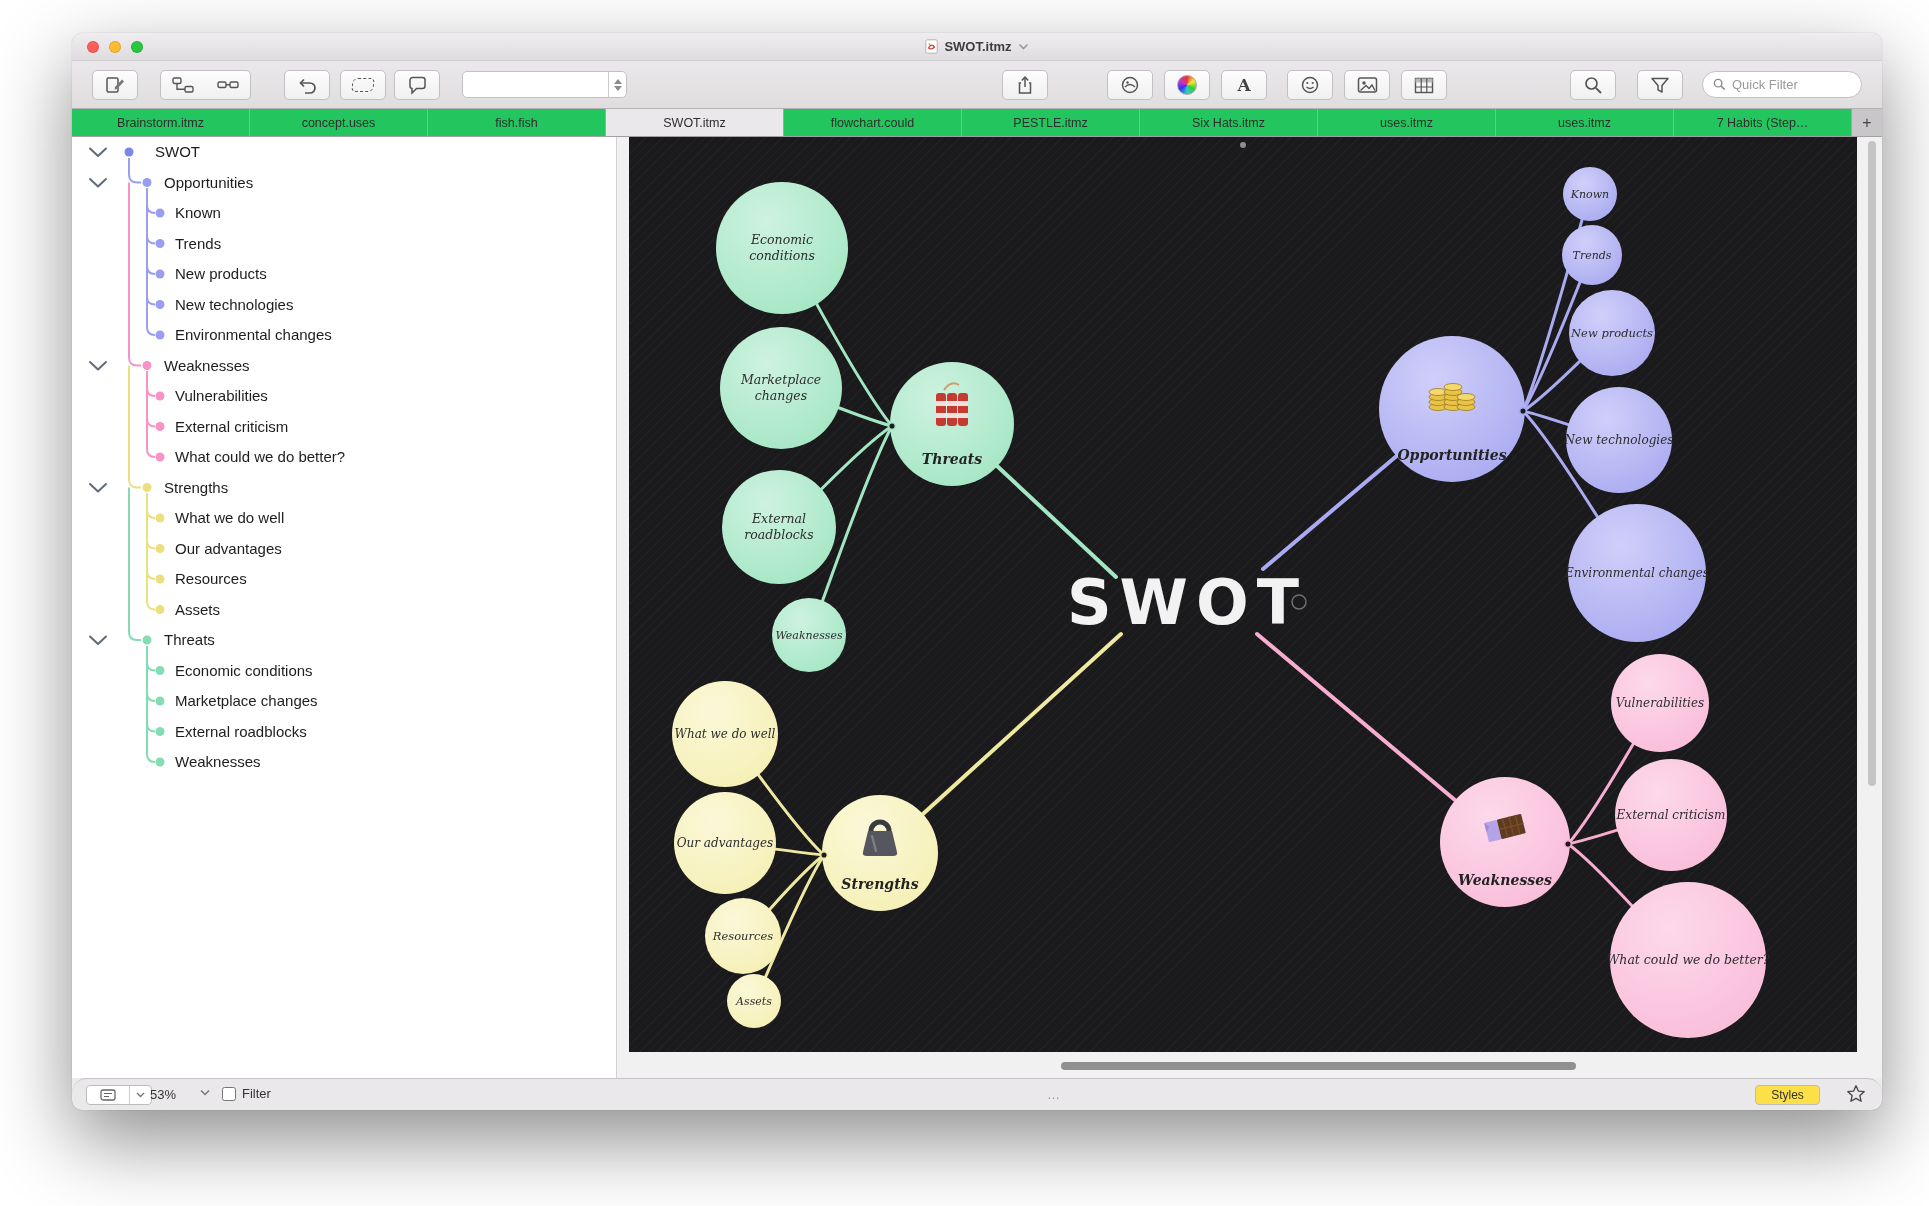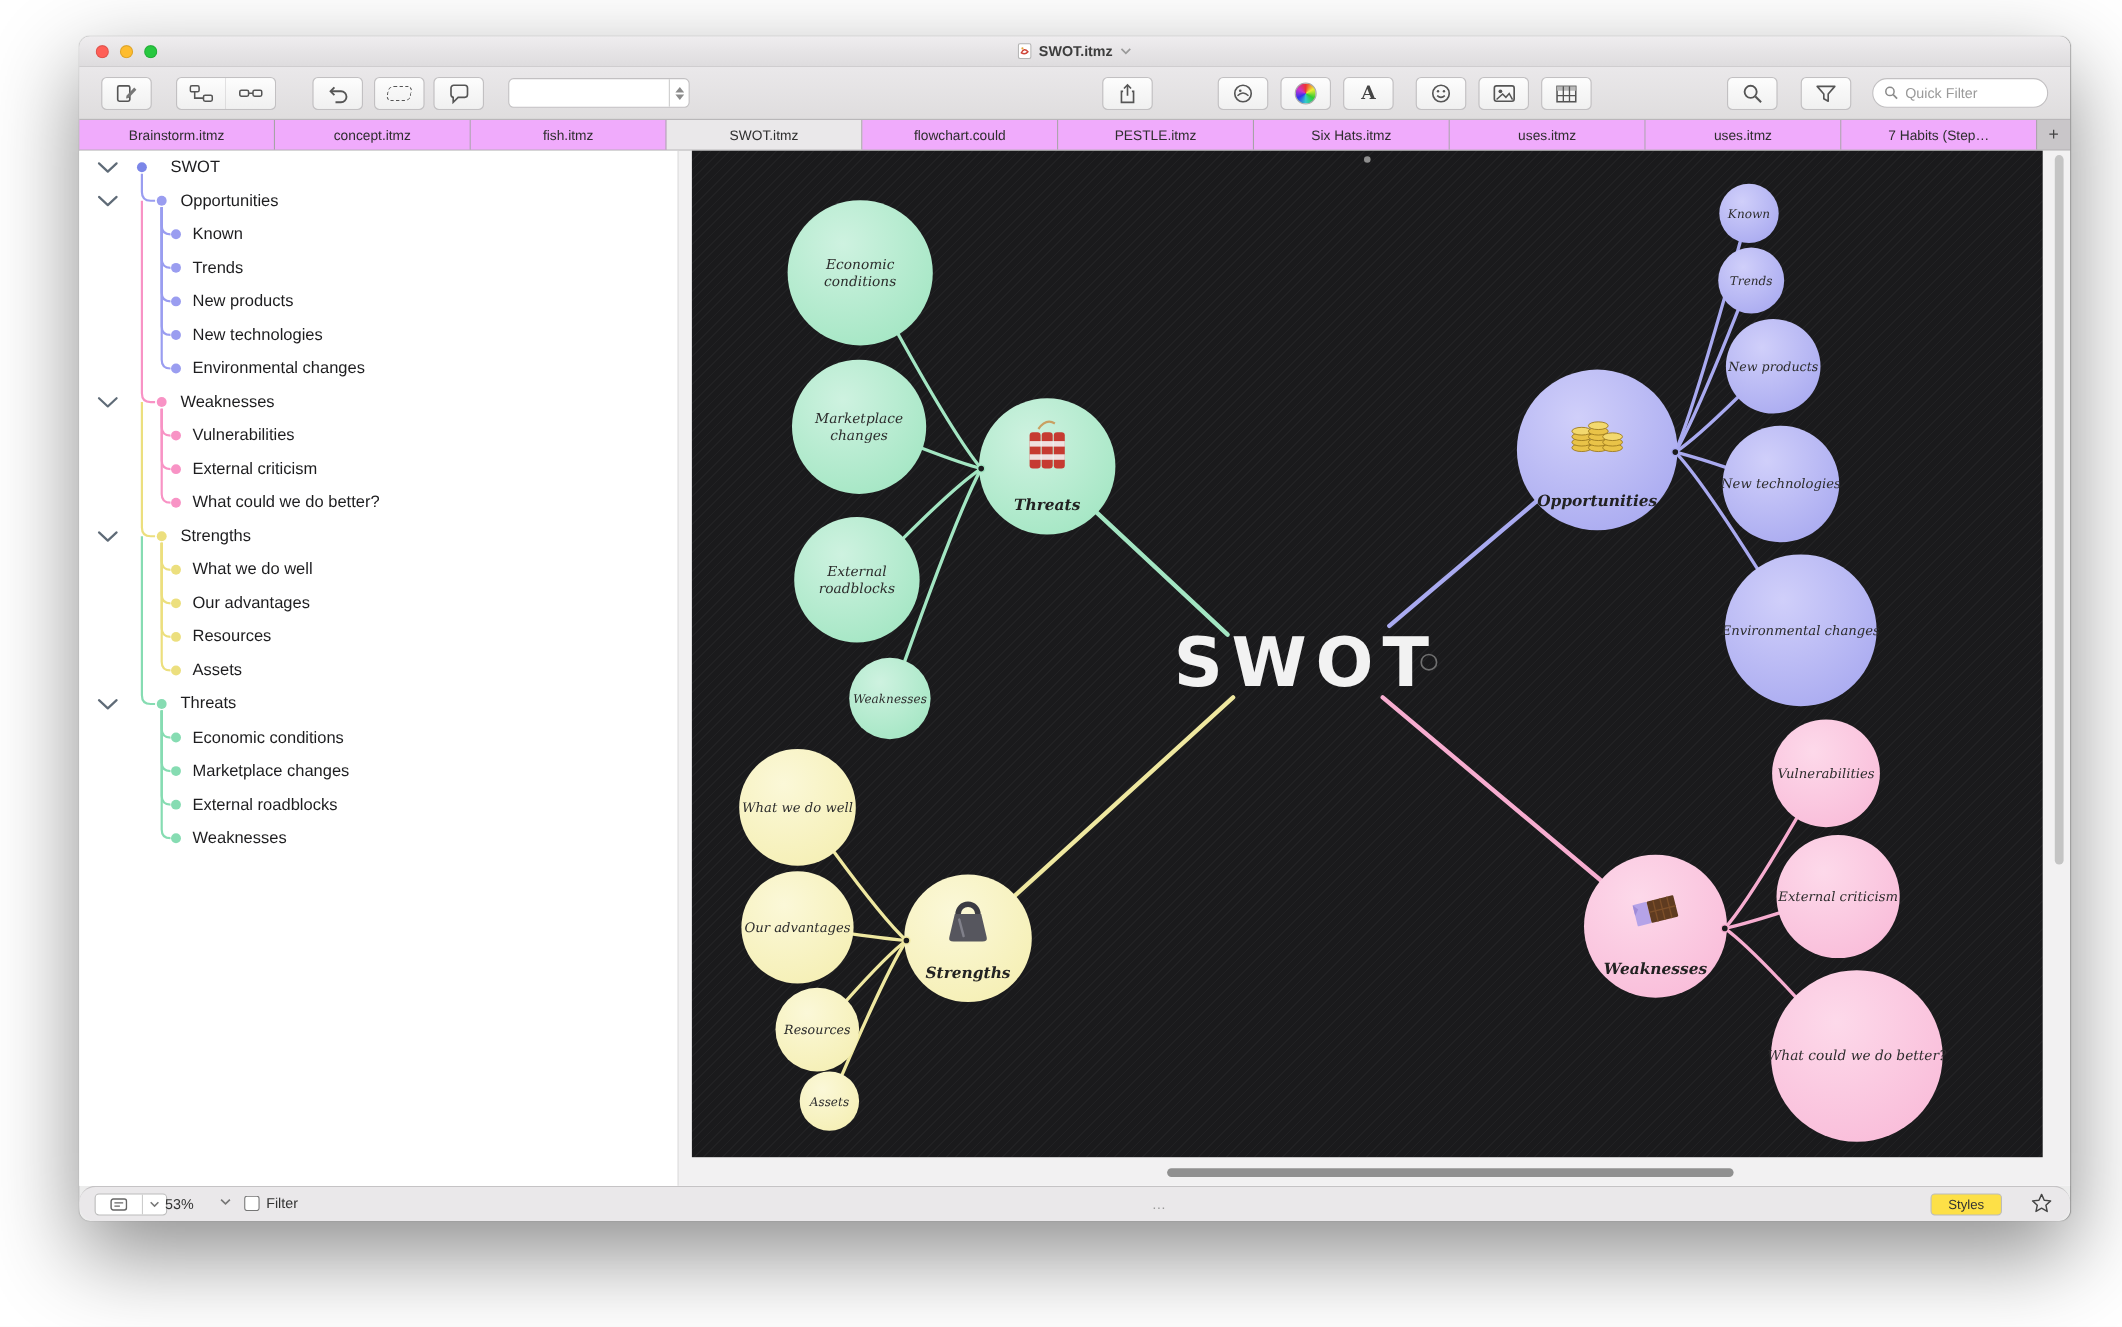--- a/index.html
+++ b/index.html
@@ -27,21 +27,21 @@
     border-radius:14px;display:flex;align-items:center;padding:0 10px;gap:6px;}
   .quickfilter input{border:none;outline:none;background:transparent;font-size:13px;color:#555;width:110px;font-family:inherit;}
   .quickfilter input::placeholder{color:#9a9a9a;}
   .colorwheel{width:20px;height:20px;border-radius:50%;border:1px solid #aaa;
     background:conic-gradient(#e33,#ee3,#3c3,#3cc,#33e,#c3c,#e33);}
   .boundary-glyph{width:22px;height:14px;border:1.6px dashed #555;border-radius:5px;transform:skewX(-10deg);}
   .font-glyph{font-family:"DejaVu Serif",serif;font-size:17px;color:#444;font-weight:bold;}
   
   .tabbar{height:28px;background:#b6b3b6;display:flex;border-bottom:1px solid #a2a0a2;flex:0 0 auto;}
   .tab{flex:1;display:flex;align-items:center;justify-content:center;font-size:12.5px;color:#2e2e2e;
-    background:#f0abfc;border-right:1px solid #a6a3a6;white-space:nowrap;overflow:hidden;}
+    background:#22c55e;border-right:1px solid #a6a3a6;white-space:nowrap;overflow:hidden;}
   .tab.active{background:#eae8ea;}
   .addtab{width:30px;flex:0 0 auto;display:flex;align-items:center;justify-content:center;background:#c9c6c9;
     font-size:16px;color:#444;}
   
   .main{flex:1;display:flex;position:relative;background:#fff;min-height:0;}
   .sidebar{width:545px;flex:0 0 auto;position:relative;background:#fff;border-right:1px solid #d2d0d2;overflow:hidden;}
   .outline-connectors{position:absolute;left:0;top:0;}
   .tree-row{position:absolute;height:30px;line-height:30px;font-size:15px;color:#1d1d1f;white-space:nowrap;}
   .canvas-wrap{flex:1;position:relative;background:#f2f1f2;min-width:0;}
   .canvas{position:absolute;left:12px;top:0;width:1228px;height:915px;background-color:#1a1a1c;
@@ -188,22 +188,22 @@
       <svg width="13" height="13" viewBox="0 0 19 19">
           <circle cx="7.5" cy="7.5" r="5.5" fill="none" stroke="#8a8a8a" stroke-width="2"></circle>
           <path d="M11.8 11.8 L17 17" stroke="#8a8a8a" stroke-width="2.2"></path>
         </svg>
       <input type="text" placeholder="Quick Filter" style="">
     </div>
   </div>
 
   <div class="tabbar">
     <div class="tab">Brainstorm.itmz</div>
-      <div class="tab">concept.itmz</div>
-      <div class="tab">fish.itmz</div>
+      <div class="tab">concept.uses</div>
+      <div class="tab">fish.fish</div>
       <div class="tab active">SWOT.itmz</div>
       <div class="tab">flowchart.could</div>
       <div class="tab">PESTLE.itmz</div>
       <div class="tab">Six Hats.itmz</div>
       <div class="tab">uses.itmz</div>
       <div class="tab">uses.itmz</div>
       <div class="tab">7 Habits (Step…</div>
       <div class="addtab">+</div>
   </div>
 

